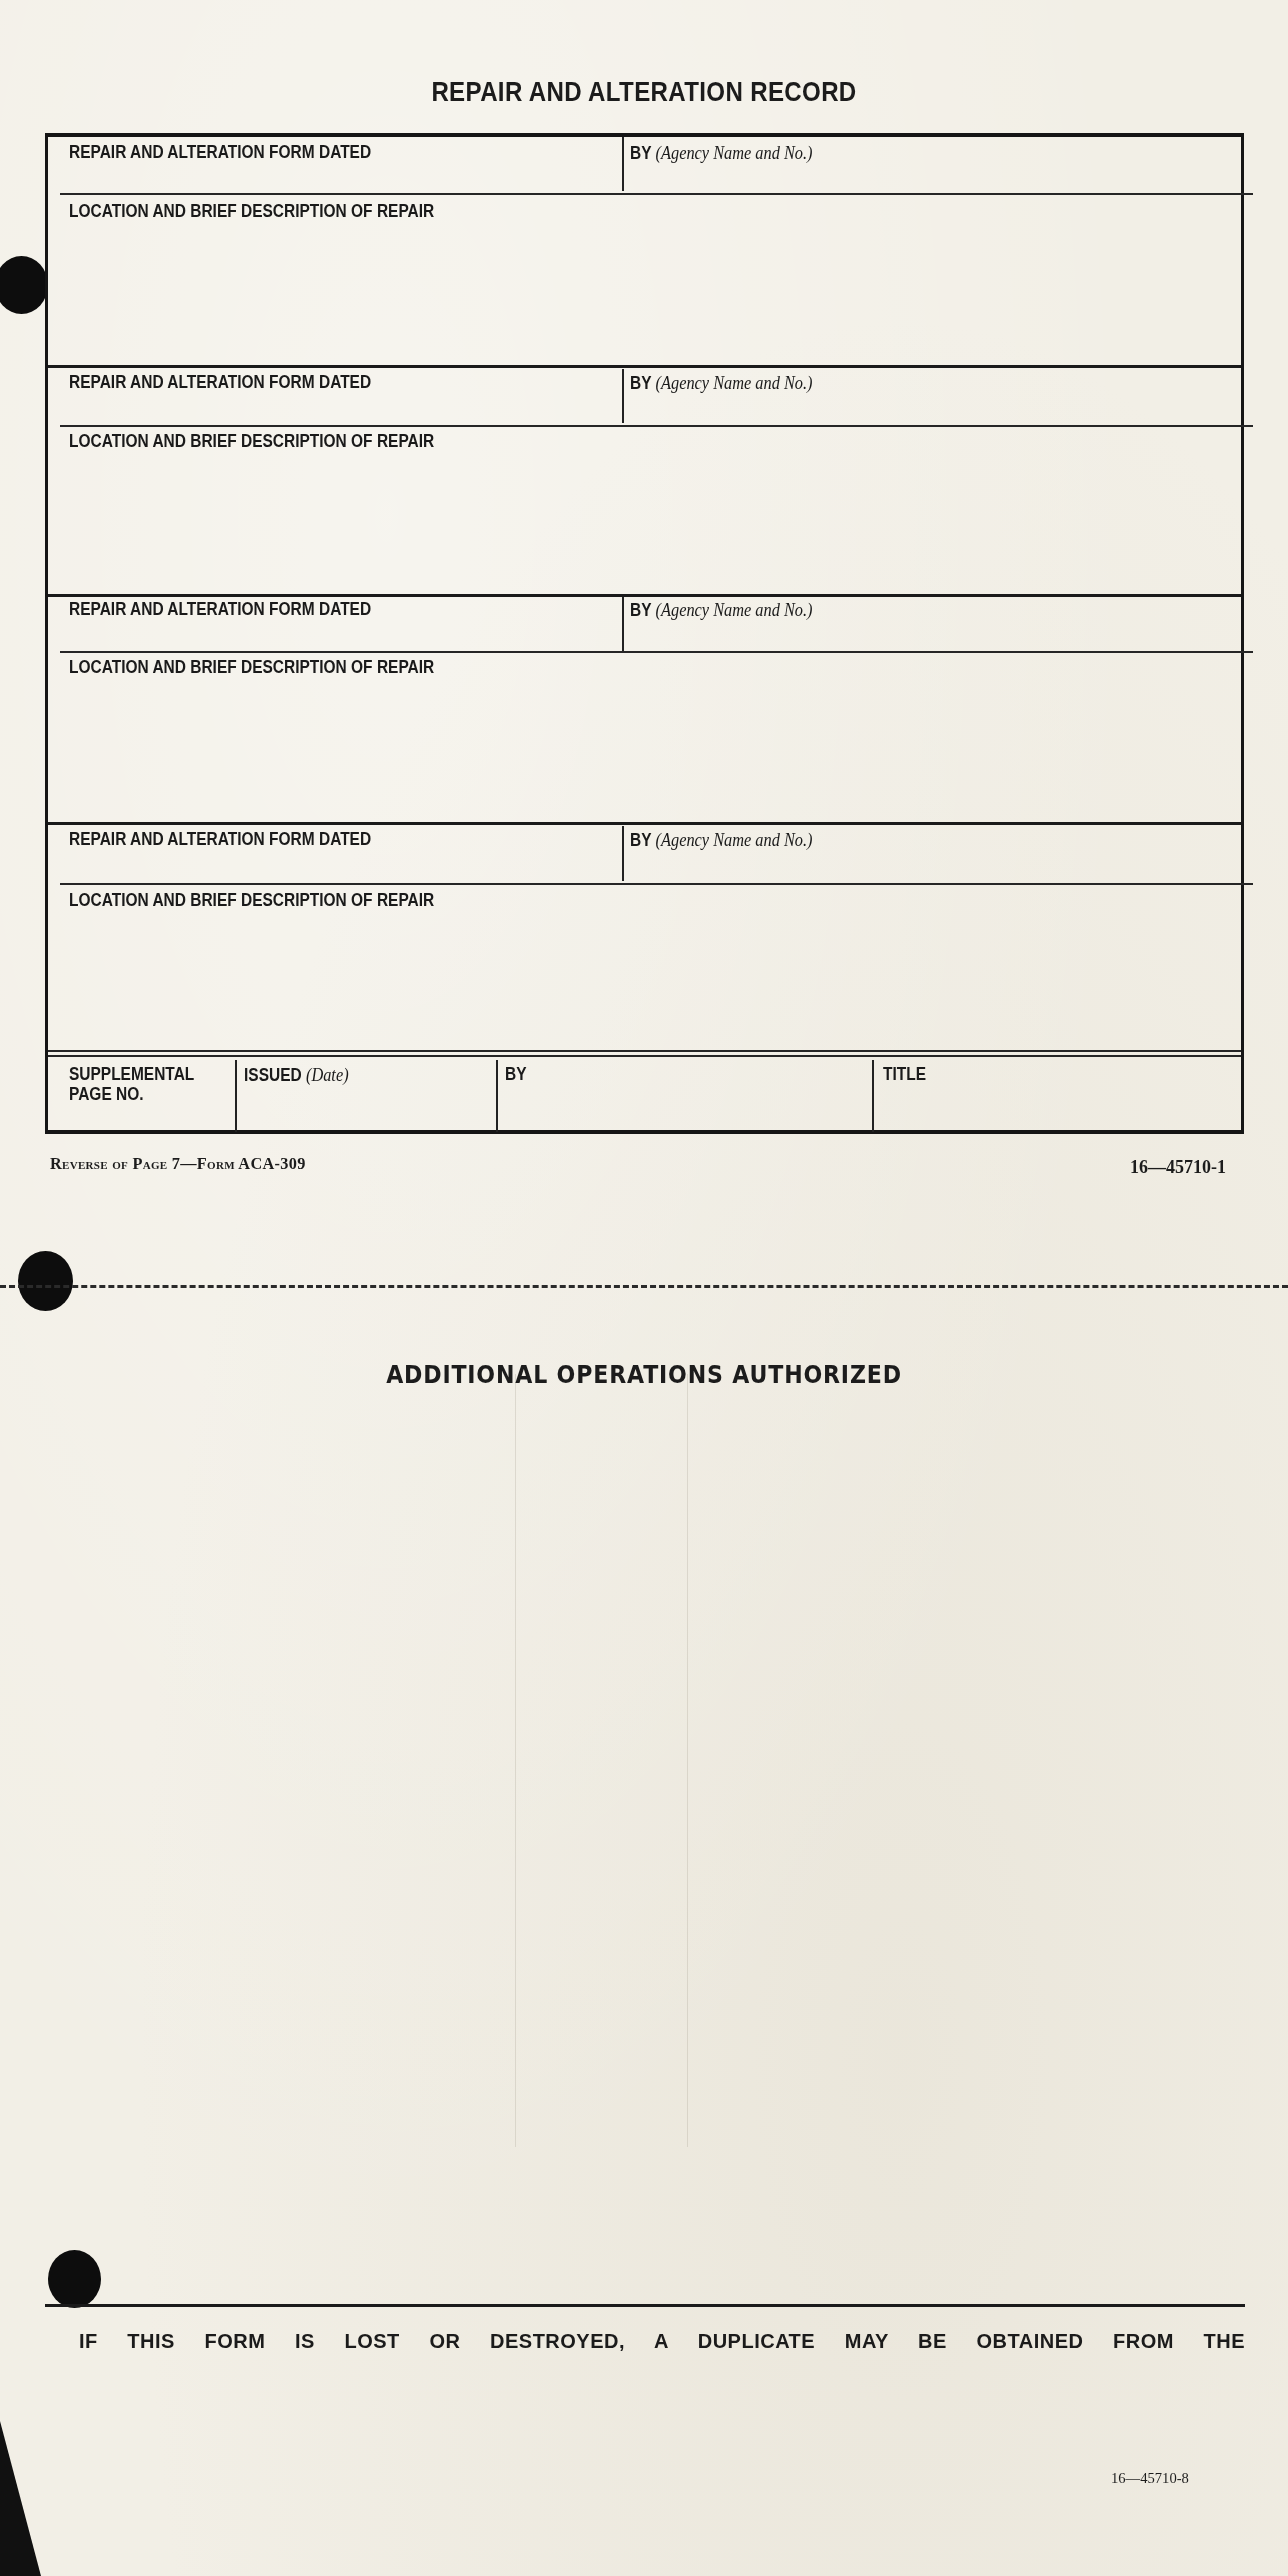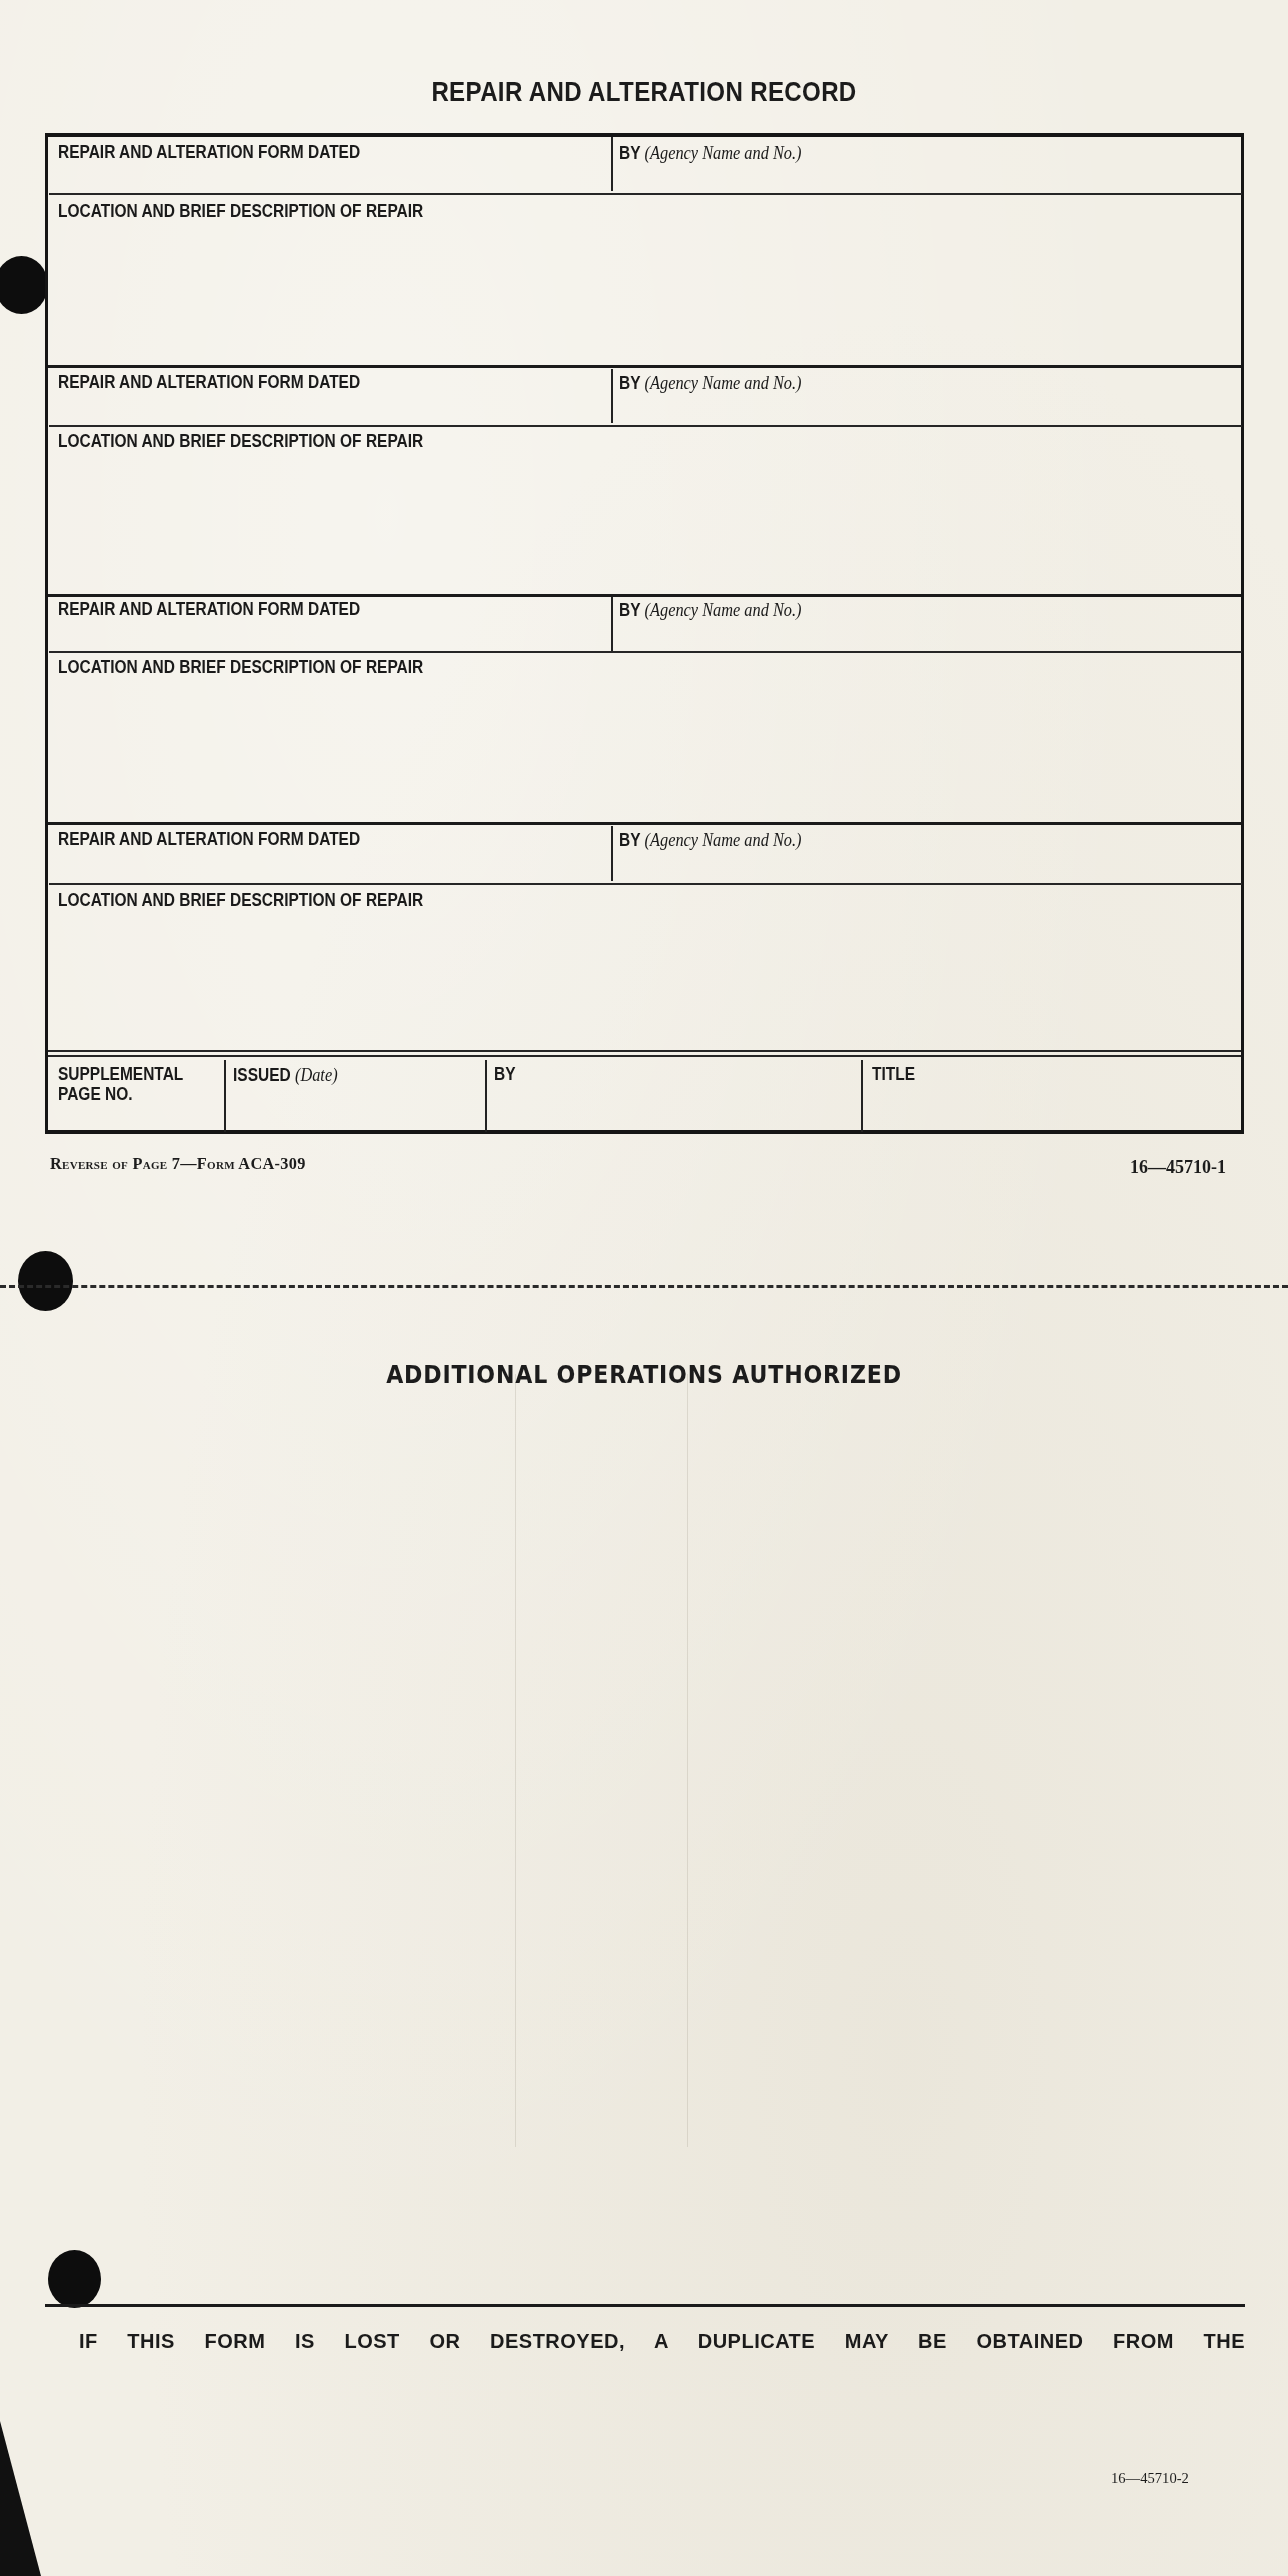--- a/index.html
+++ b/index.html
@@ -19,21 +19,21 @@
     .title {
       position: absolute; left: 0; width: 1288px; top: 76px; text-align: center;
       font-family: "Liberation Sans", sans-serif; font-weight: bold;
       font-size: 28px; letter-spacing: 0.4px; transform: scaleX(0.86);
     }
     .form-box {
       position: absolute; left: 45px; top: 133px; width: 1199px; height: 1001px;
       border: 3.4px solid #151515; border-top-width: 4.3px; border-bottom-width: 4.3px;
       box-sizing: border-box;
     }
-    .record { position: absolute; left: 1px; width: 100%; }
+    .record { position: absolute; left: 12px; width: 100%; }
     .rule-thick { position: absolute; left: 0; right: 0; height: 3.4px; background: #1a1a1a; }
     .rule-thin { position: absolute; left: 0; right: 0; height: 1.7px; background: #262626; }
     .vdiv { position: absolute; width: 1.7px; background: #222; }
     .lbl {
       position: absolute; font-size: 18px; font-weight: bold;
       transform-origin: left top; transform: scaleX(0.86); white-space: nowrap;
       color: #1a1a1a;
     }
     .lbl i { font-family: "Liberation Serif", serif; font-weight: normal; font-style: italic; font-size: 19px; }
     .footnote-left {
@@ -156,14 +156,14 @@
 
 <div class="dashed"></div>
 
 <div class="section-title">ADDITIONAL OPERATIONS AUTHORIZED</div>
 <div style="position:absolute;left:52px;top:1408px;width:1185px;height:859px;"></div>
 
 <div class="bottom-rule"></div>
 <div class="notice">
   <span class="line first">IF THIS FORM IS LOST OR DESTROYED, A DUPLICATE  MAY BE OBTAINED FROM THE</span>
 </div>
-<div class="code" style="left:1111px; top:2470px; font-weight:normal; font-size:14.6px;">16—45710-2</div>
+<div class="code" style="left:1111px; top:2470px; font-weight:normal; font-size:14.6px;">16—45710-8</div>
 
 
 </body></html>

